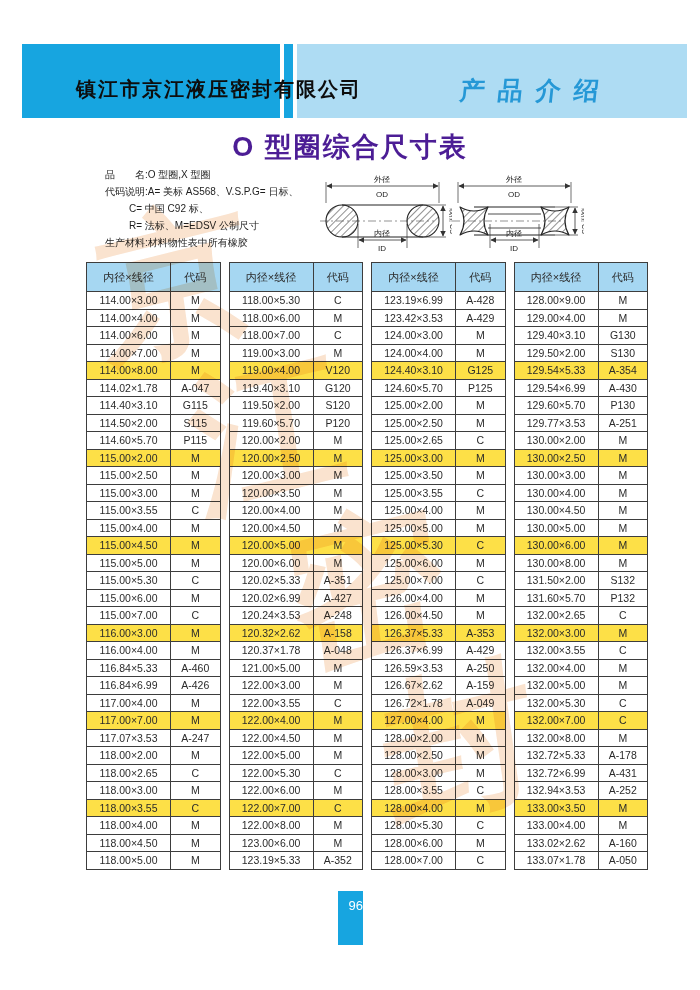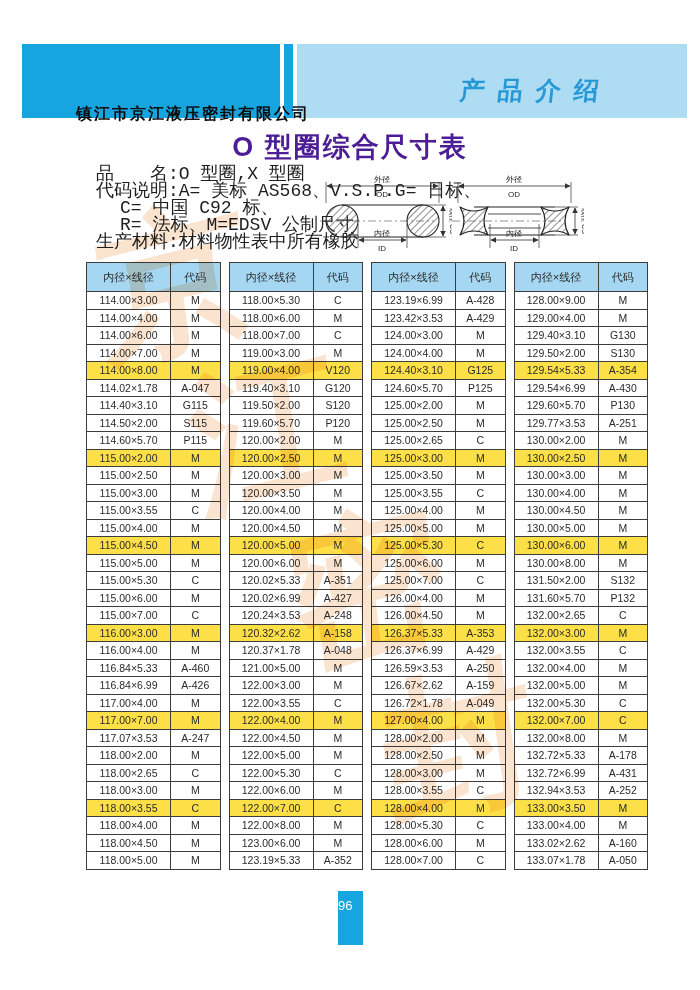--- a/index.html
+++ b/index.html
@@ -8,36 +8,36 @@
     font-family:"Liberation Sans","DejaVu Sans",sans-serif;color:#222;
   }
   .page{position:absolute;inset:0;}
 
   
   .band-dark{position:absolute;left:22px;top:44px;width:258px;height:74px;background:#17a5e0;}
   .band-stripe{position:absolute;left:284px;top:44px;width:9px;height:74px;background:#17a5e0;}
   .band-light{position:absolute;left:297px;top:44px;width:390px;height:74px;background:#aedcf3;}
   .company{
     position:absolute;left:76px;top:76px;width:320px;
-    font-size:16px;font-weight:700;color:#0d0d0d;letter-spacing:2px;white-space:nowrap;margin-top:28px;
+    font-size:20px;font-weight:700;color:#0d0d0d;letter-spacing:2px;white-space:nowrap;
   }
   .section-title{
     position:absolute;left:460px;top:74px;
     font-size:25px;font-weight:700;color:#2598d6;letter-spacing:13px;white-space:nowrap;
     transform:skewX(-6deg);
   }
 
   
   .page-title{
     position:absolute;left:0;top:129px;width:700px;text-align:center;
     font-size:27px;font-weight:700;color:#4c1d95;letter-spacing:2px;
   }
 
   
-  .info{position:absolute;left:96px;top:166px;font-size:18px;line-height:17px;color:#1e1e1e;font-family:Liberation Mono, monospace;}
+  .info{position:absolute;left:105px;top:166px;font-size:10px;line-height:17px;color:#1e1e1e;}
   .info .indent{margin-left:24px;}
 
   
   .diagrams{position:absolute;left:320px;top:172px;display:flex;gap:0;}
   .diagrams svg{display:block;}
 
   
   .tables{position:absolute;left:86px;top:262px;width:562px;display:flex;gap:8px;}
   table.dim-table{flex:1;border-collapse:collapse;table-layout:fixed;}
   table.dim-table th, table.dim-table td{
@@ -57,21 +57,21 @@
     transform:rotate(-14deg) skewX(-6deg);line-height:1;
   }
   .wm .c1{left:96px;top:205px;}
   .wm .c2{left:190px;top:355px;}
   .wm .c3{left:288px;top:510px;}
   .wm .c4{left:382px;top:665px;}
 
   
   .page-tab{
     position:absolute;left:338px;top:891px;width:25px;height:54px;background:#17a5e0;
-    color:#fff;font-size:13px;text-align:left;box-sizing:border-box;padding-top:7px;
+    color:#fff;font-size:13px;text-align:right;box-sizing:border-box;padding-top:7px;
   }
 </style>
 </head>
 <body>
 
 <div class="page">
 
   <div class="band-dark"></div>
   <div class="band-stripe"></div>
   <div class="band-light"></div>

